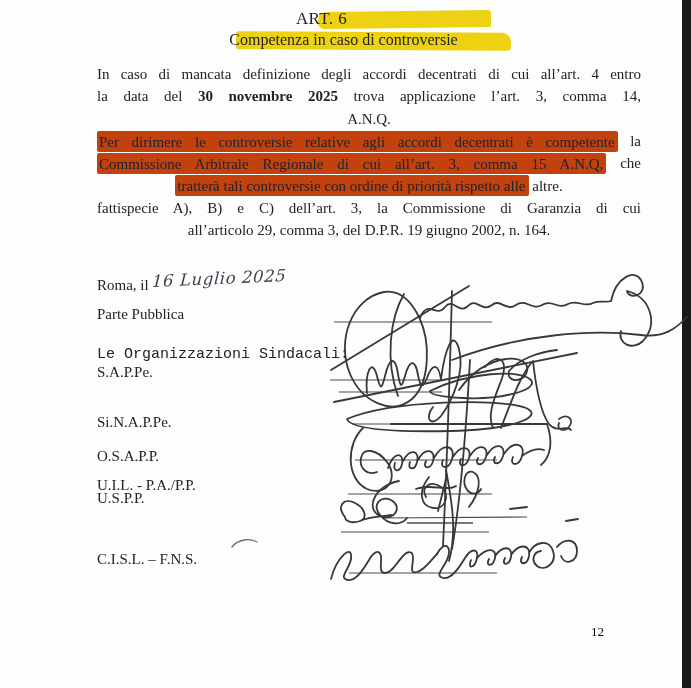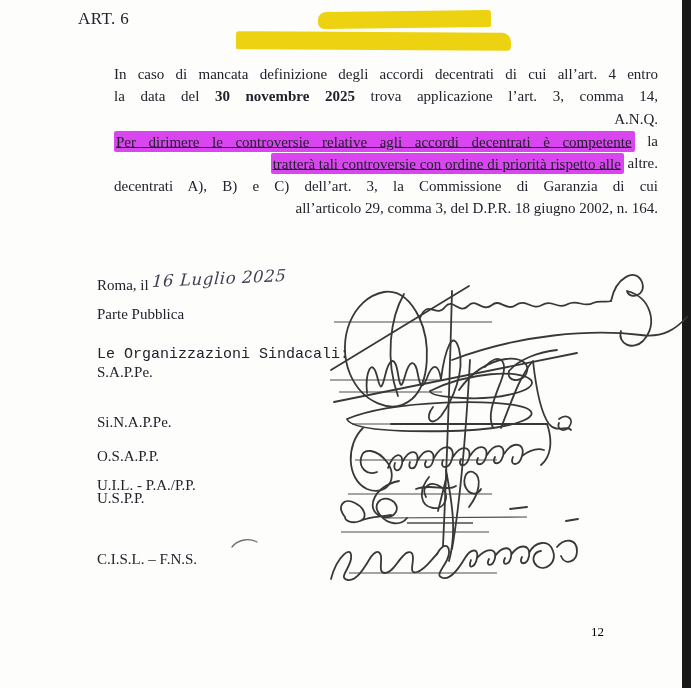--- a/index.html
+++ b/index.html
@@ -13,33 +13,33 @@
     position:absolute; top:0; right:0; width:9px; height:688px;
     background:#191919;
   }
   
   .hl-rect { position:absolute; background:#edd211; z-index:1; }
   .hl-rect.r1 { left:318px; top:11px; width:173px; height:17px;
     transform:rotate(-0.7deg); border-radius:8px 3px 2px 6px; }
   .hl-rect.r2 { left:236px; top:32px; width:275px; height:18px;
     transform:rotate(0.35deg); border-radius:3px 9px 4px 2px; }
 
-  .title-block { position:absolute; left:115px; top:9px; width:543px;
-    text-align:left; z-index:2; }
+  .title-block { position:absolute; left:87px; top:9px; width:543px;
+    text-align:center; z-index:2; }
   .title-line1 { font-size:17px; letter-spacing:0.4px; line-height:20px;
     transform:translateX(-37px); }
   .title-line2 { font-size:16px; line-height:21px; transform:translateX(-15px); }
 
-  .body-text { position:absolute; left:114px; top:63px; width:544px;
+  .body-text { position:absolute; left:97px; top:63px; width:544px;
     font-size:15px; z-index:2; }
-  .line { line-height:22.35px; height:22.35px; text-align:right;
+  .line { line-height:22.35px; height:22.35px; text-align:center;
     overflow:visible; }
   .line.just { text-align:justify; text-align-last:justify; }
-  .line mark { background:#d946ef; color:inherit; padding:2.5px 3px 2.5px 2px;
-    border-radius:2px;text-decoration:underline; }
+  .line mark { background:#c2410c; color:inherit; padding:2.5px 3px 2.5px 2px;
+    border-radius:2px; }
   .line .b { font-weight:bold;margin-top:46px; }
 
   .abs { position:absolute; z-index:2; font-size:15px; }
   .dateline-printed   { left:97px; top:277px; }
   .handwritten-date   { left:152px; top:269px;
     font-family:"DejaVu Serif", serif; font-style:italic;
     font-size:16.5px; color:#3e3e52; letter-spacing:0.6px;
     transform:rotate(-2.5deg) skewX(-6deg); }
   .parte-pubblica     { left:97px; top:306px; }
   .unions-heading     { left:97px; top:346px;font-family:Liberation Mono, monospace; }
@@ -61,30 +61,32 @@
 </head>
 <body>
 
 <div class="page">
 
   <div class="hl-rect r1"></div>
   <div class="hl-rect r2"></div>
 
   <div class="title-block">
     <div class="title-line1">ART. 6</div>
+    <div class="title-line2">Competenza in caso di controversie</div>
   </div>
 
   <div class="body-text" id="body-text">
       <div class="line just"><span>In caso di mancata definizione degli accordi decentrati di cui all’art. 4 entro</span></div>
       <div class="line just"><span>la data del </span><span class="b">30 novembre 2025</span><span> trova applicazione l’art. 3, comma 14,</span></div>
       <div class="line"><span>A.N.Q.</span></div>
       <div class="line just"><mark>Per dirimere le controversie relative agli accordi decentrati è competente</mark><span> la</span></div>
+      <div class="line just"><mark>Commissione Arbitrale Regionale di cui all’art. 3, comma 15 A.N.Q,</mark><span> che</span></div>
       <div class="line"><mark>tratterà tali controversie con ordine di priorità rispetto alle</mark><span> altre.</span></div>
-      <div class="line just"><span>decentrati A), B) e C) dell’art. 3, la Commissione di Garanzia di cui</span></div>
-      <div class="line"><span>all’articolo 29, comma 3, del D.P.R. 18 giugno 2002, n. 164.</span></div>
+      <div class="line just"><span>fattispecie A), B) e C) dell’art. 3, la Commissione di Garanzia di cui</span></div>
+      <div class="line"><span>all’articolo 29, comma 3, del D.P.R. 19 giugno 2002, n. 164.</span></div>
     </div>
 
   <div class="abs dateline-printed">Roma, il</div>
   <div class="abs handwritten-date">16 Luglio 2025</div>
 
   <div class="abs parte-pubblica">Parte Pubblica</div>
   <div class="abs unions-heading">Le Organizzazioni Sindacali:</div>
   <div class="abs union-0">S.A.P.Pe.</div>
   <div class="abs union-1">Si.N.A.P.Pe.</div>
   <div class="abs union-2">O.S.A.P.P.</div>

